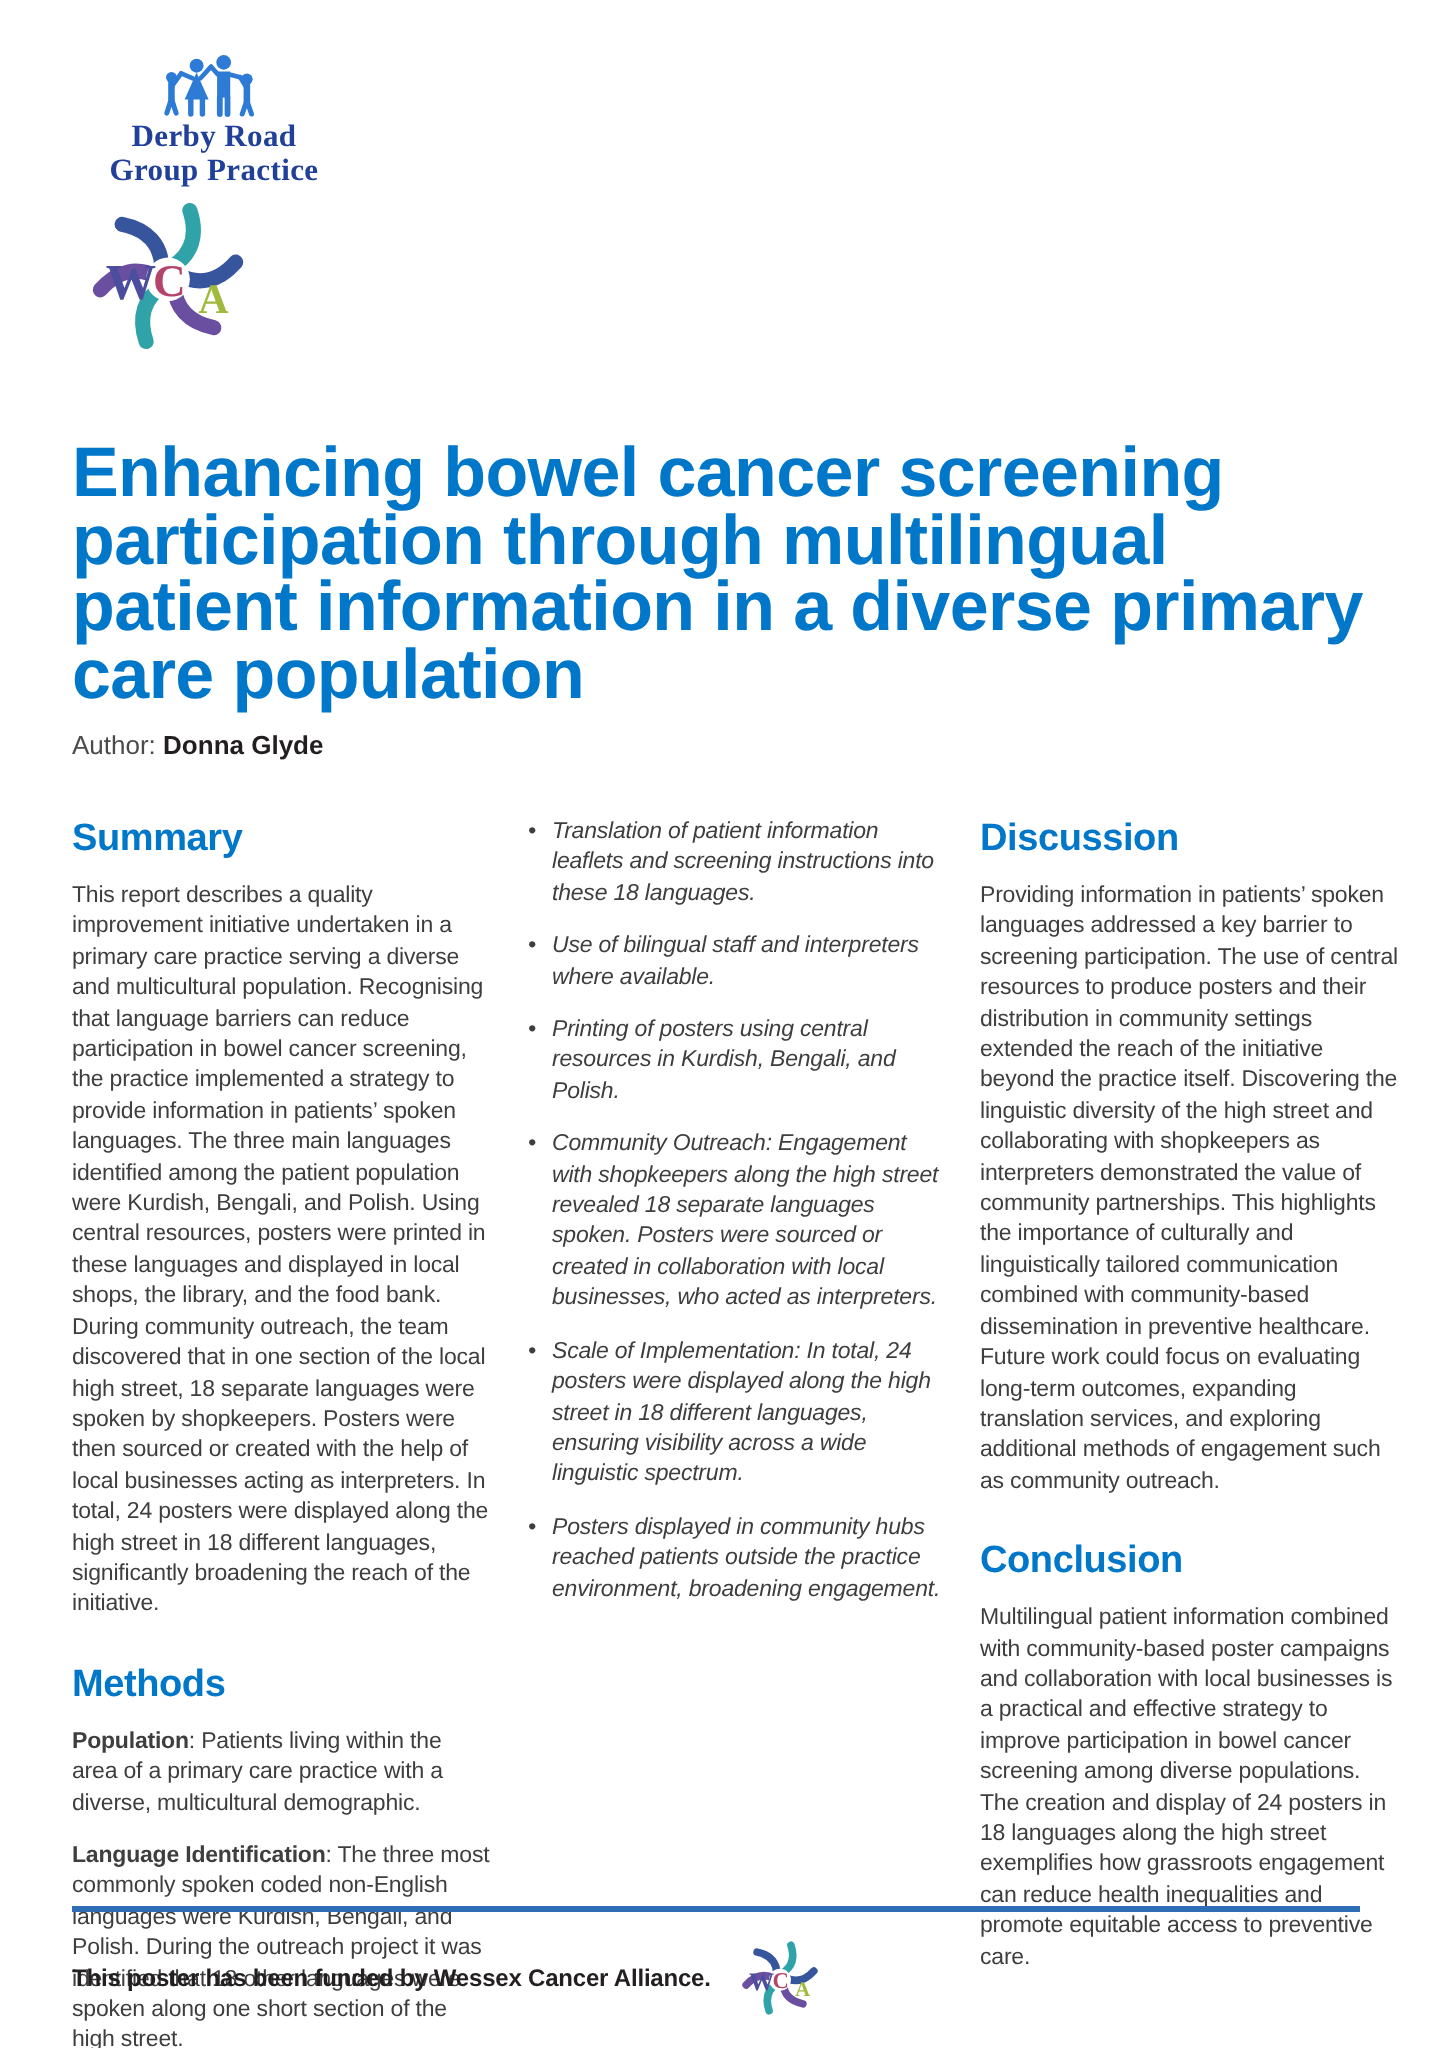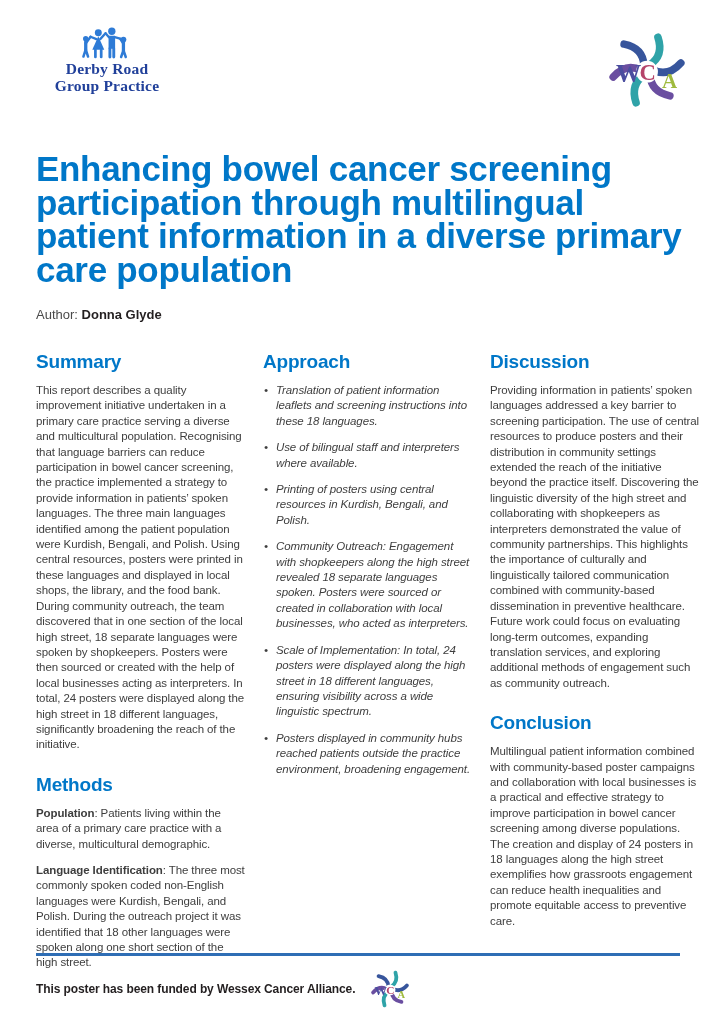--- a/index.html
+++ b/index.html
@@ -14,20 +14,21 @@
     overflow: hidden;
     box-sizing: border-box;
   }
 
   
   .header {
     display: flex;
     justify-content: space-between;
     align-items: flex-start;
     padding: 26px 28px 0 42px;
+    flex-direction: column;
   }
   .derby-logo { text-align: center; width: 130px; }
   .derby-logo svg { display: block; margin: 0 auto 1px; }
   .derby-text {
     font-family: "Liberation Serif", serif;
     font-weight: bold;
     color: #21409a;
     font-size: 15.5px;
     line-height: 16.5px;
     letter-spacing: 0.2px;
@@ -37,21 +38,21 @@
   
   .title {
     color: #0077c8;
     font-weight: bold;
     font-size: 35px;
     line-height: 33.5px;
     letter-spacing: -0.3px;
     margin: 40px 22px 0 36px;
   }
   .author {
-    margin: 21px 36px 0 36px;
+    margin: 11px 36px 0 36px;
     font-size: 13px;
     color: #4a4a4a;
   }
   .author b { color: #231f20; font-weight: bold; }
 
   
   .columns {
     display: grid;
     grid-template-columns: 1fr 1fr 1fr;
     column-gap: 17px;
@@ -164,21 +165,20 @@
     <section class="col">
       <h2>Summary</h2>
       <p>This report describes a quality improvement initiative undertaken in a primary care practice serving a diverse and multicultural population. Recognising that language barriers can reduce participation in bowel cancer screening, the practice implemented a strategy to provide information in patients’ spoken languages. The three main languages identified among the patient population were Kurdish, Bengali, and Polish. Using central resources, posters were printed in these languages and displayed in local shops, the library, and the food bank. During community outreach, the team discovered that in one section of the local high street, 18 separate languages were spoken by shopkeepers. Posters were then sourced or created with the help of local businesses acting as interpreters. In total, 24 posters were displayed along the high street in 18 different languages, significantly broadening the reach of the initiative.</p>
 
       <h2 class="later">Methods</h2>
       <p><b>Population</b><span>: Patients living within the area of a primary care practice with a diverse, multicultural demographic.</span></p>
       <p><b>Language Identification</b><span>: The three most commonly spoken coded non-English languages were Kurdish, Bengali, and Polish. During the outreach project it was identified that 18 other languages were spoken along one short section of the high street.</span></p>
     </section>
 
     <section class="col">
-      <h2>Approach</h2>
       <ul>
         <li>Translation of patient information leaflets and screening instructions into these 18 languages.</li>
         <li>Use of bilingual staff and interpreters where available.</li>
         <li>Printing of posters using central resources in Kurdish, Bengali, and Polish.</li>
         <li>Community Outreach: Engagement with shopkeepers along the high street revealed 18 separate languages spoken. Posters were sourced or created in collaboration with local businesses, who acted as interpreters.</li>
         <li>Scale of Implementation: In total, 24 posters were displayed along the high street in 18 different languages, ensuring visibility across a wide linguistic spectrum.</li>
         <li>Posters displayed in community hubs reached patients outside the practice environment, broadening engagement.</li>
       </ul>
     </section>
 

